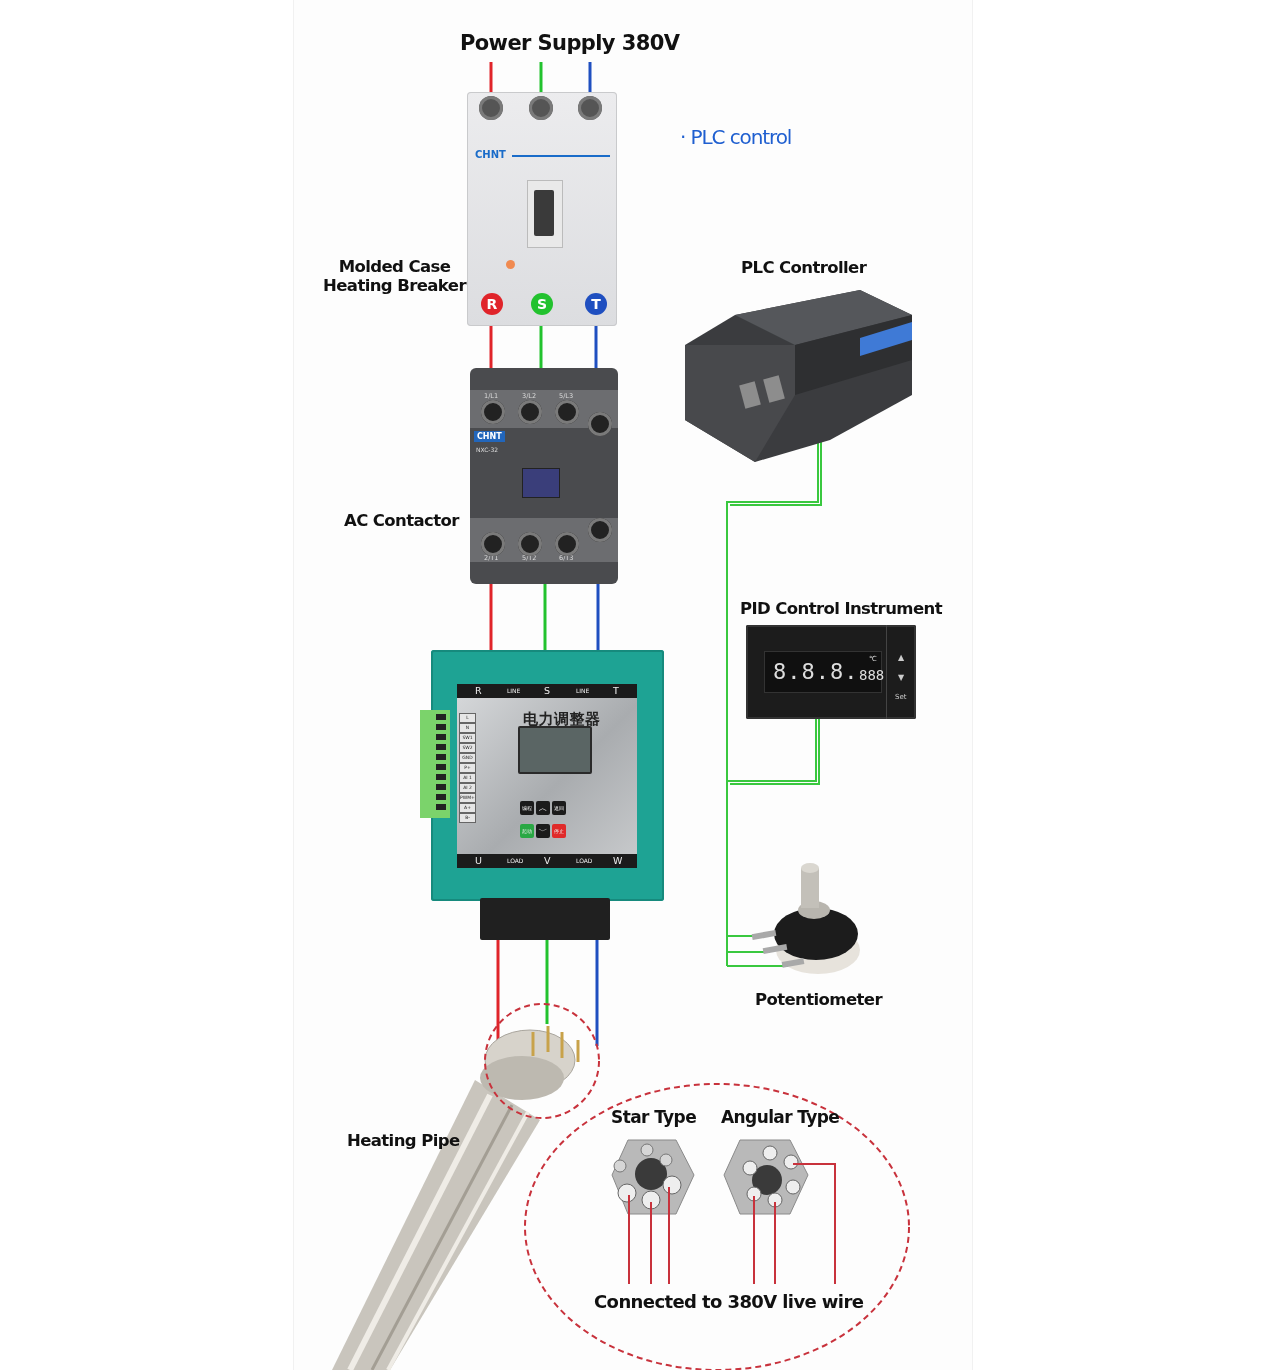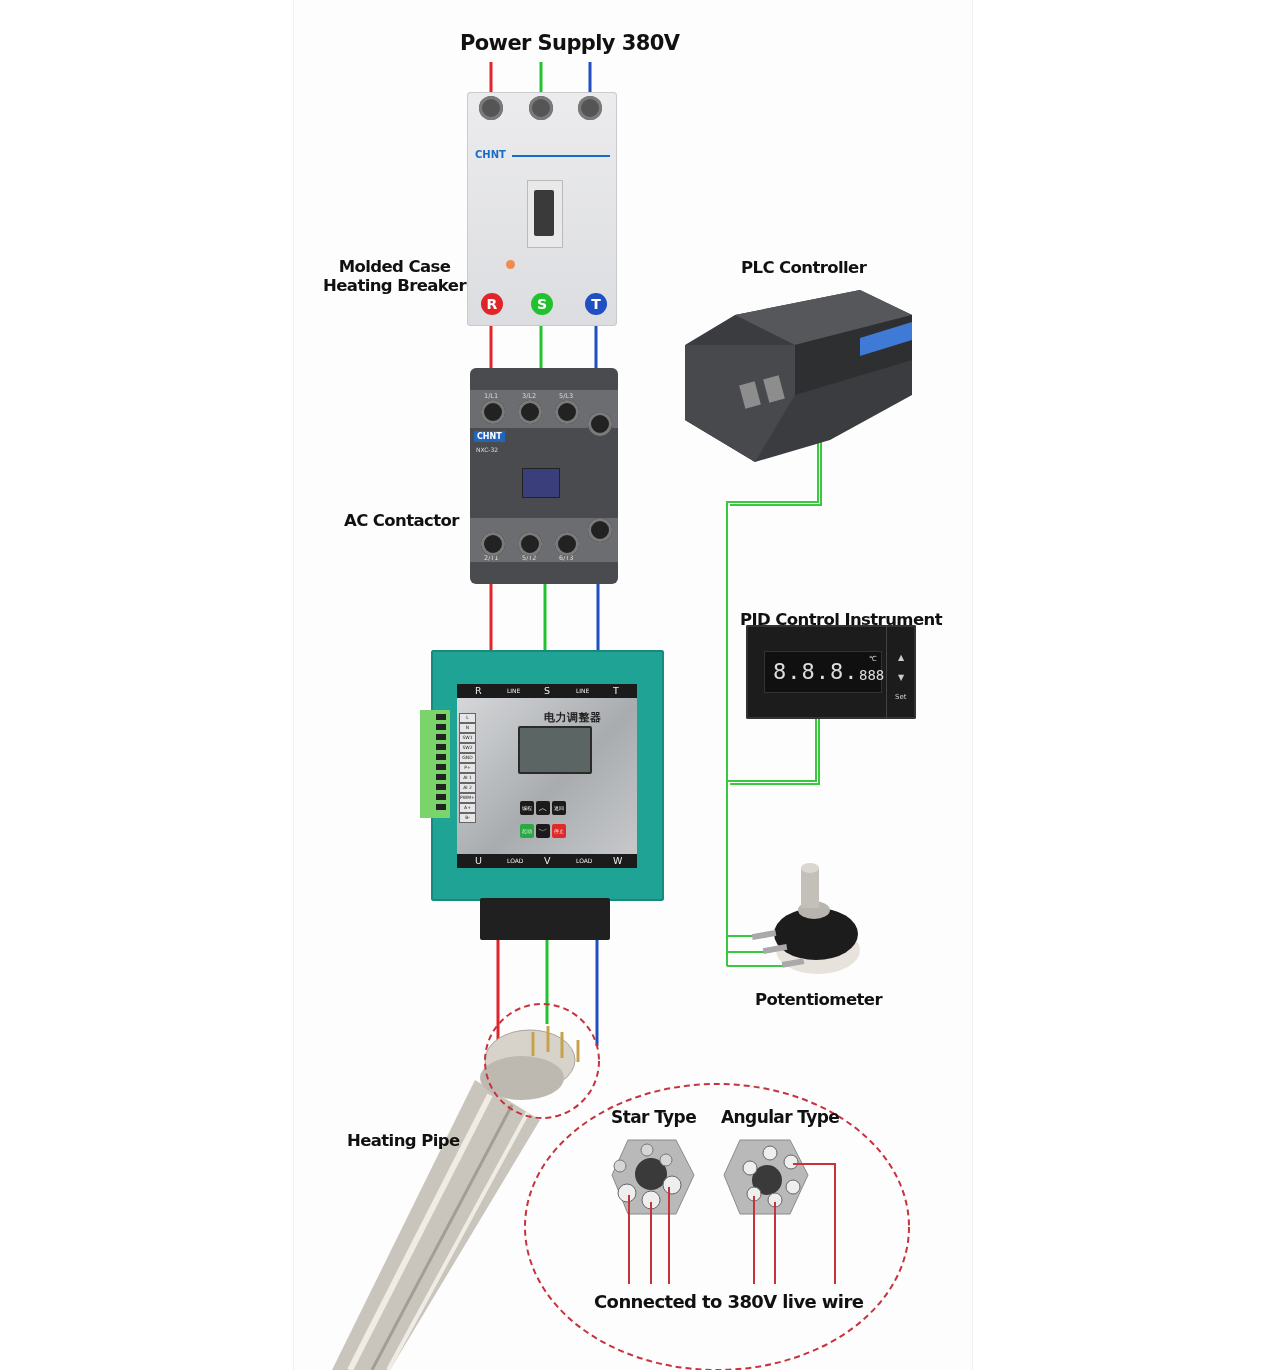--- a/index.html
+++ b/index.html
@@ -4,21 +4,21 @@
 <style>
   html, body { margin:0; padding:0; background:#ffffff; }
   body { width:1271px; height:1370px; position:relative; overflow:hidden; font-family:"DejaVu Sans", sans-serif; }
   .canvas { position:absolute; left:0; top:0; width:1271px; height:1370px; }
   .panel-bg { position:absolute; left:293px; top:0; width:678px; height:1370px; background:#fdfdfd; border-left:1px solid #f1f1f1; border-right:1px solid #f1f1f1; }
   .lbl { position:absolute; font-family:"DejaVu Sans", sans-serif; font-weight:bold; color:#111; letter-spacing:-0.6px; white-space:nowrap; }
   .title { left:460px; top:31px; font-size:21px; }
   .mccb-lbl { left:322px; top:257px; font-size:16.5px; text-align:center; line-height:19px; width:145px; }
   .ac-lbl { left:344px; top:511px; font-size:16.5px; }
   .plc-lbl { left:741px; top:258px; font-size:16.5px; }
-  .pid-lbl { left:740px; top:599px; font-size:16.5px;margin-top:11px; }
+  .pid-lbl { left:740px; top:599px; font-size:16.5px; }
   .pot-lbl { left:755px; top:990px; font-size:16.5px; }
   .heat-lbl { left:347px; top:1131px; font-size:16.5px; }
   .star-lbl { left:611px; top:1107px; font-size:17px; }
   .ang-lbl { left:721px; top:1107px; font-size:17px; }
   .conn-lbl { left:594px; top:1291px; font-size:18px; }
   .signals { position:absolute; left:680px; top:122px; color:#1f5fd0; font-family:"DejaVu Sans", sans-serif; font-size:20px; line-height:30.5px; letter-spacing:-1.1px; font-weight:normal; }
   .signals div { white-space:nowrap; }
   
   .dev { position:absolute; }
   .mccb { left:467px; top:92px; width:150px; height:234px; background:linear-gradient(#ececee,#dcdde0); border-radius:4px; box-shadow:inset 0 0 0 1px #c9cacc; }
@@ -34,21 +34,21 @@
   .contactor .bot { position:absolute; left:0; top:150px; width:148px; height:44px; background:#6c6d70; }
   .contactor .brand { position:absolute; left:4px; top:63px; background:#2266bb; color:#fff; font-size:8px; font-weight:bold; padding:1px 3px; }
   .contactor .model { position:absolute; left:6px; top:78px; color:#ddd; font-size:6px; }
   .contactor .window { position:absolute; left:52px; top:100px; width:36px; height:28px; background:#3a3e7a; border:1px solid #222; }
   .contactor .tlabel { position:absolute; color:#ddd; font-size:6.5px; }
   .regulator { left:431px; top:650px; width:233px; height:251px; background:#1ea394; border-radius:3px; box-shadow:inset 0 0 0 2px #168a7d; }
   .reg-face { position:absolute; left:457px; top:684px; width:180px; height:184px; background:linear-gradient(135deg,#d8dadc,#a9acaf 55%,#c9cbcd); }
   .reg-strip { position:absolute; left:457px; width:180px; height:14px; background:#1b1b1b; color:#eee; font-size:9.5px; }
   .reg-strip span { position:absolute; top:1px; }
   .reg-strip .small { font-size:6px; top:3px; }
-  .reg-title { position:absolute; left:523px; top:710px; font-size:11px; font-weight:bold; color:#222; letter-spacing:0.5px;margin-left:21px; }
+  .reg-title { position:absolute; left:523px; top:710px; font-size:15px; font-weight:bold; color:#222; letter-spacing:0.5px; }
   .reg-lcd { position:absolute; left:518px; top:726px; width:70px; height:44px; background:#5a6564; border:2px solid #2a2a2a; border-radius:2px; }
   .kbtn { position:absolute; width:14px; height:14px; border-radius:2px; font-size:5px; color:#eee; text-align:center; line-height:14px; }
   .terminal-block { position:absolute; left:420px; top:710px; width:30px; height:108px; background:#7bd36b; }
   .tb-slot { position:absolute; left:16px; width:10px; height:6px; background:#222; }
   .tl-cell { position:absolute; left:459px; width:15px; height:7.5px; border:1px solid #666; font-size:4.5px; color:#222; line-height:7px; text-align:center; background:#e6e6e6; }
   .fan { left:480px; top:898px; width:130px; height:42px; background:#202020; border-radius:2px; }
   .pid { left:746px; top:625px; width:170px; height:94px; background:#1c1c1c; border-radius:2px; box-shadow:inset 0 0 0 2px #333; }
   .pid .disp { position:absolute; left:18px; top:26px; width:116px; height:40px; background:#101010; border:1px solid #333; }
   .pid .big { position:absolute; left:8px; top:7px; color:#ddd; font-size:22px; font-family:"DejaVu Sans Mono", monospace; letter-spacing:1px; }
   .pid .sm { position:absolute; left:94px; top:15px; color:#ddd; font-size:14px; font-family:"DejaVu Sans Mono", monospace; }
@@ -59,20 +59,21 @@
 </style>
 </head>
 <body>
 
 <div class="canvas">
   <div class="panel-bg"></div>
 
   <div class="lbl title">Power Supply 380V</div>
 
   <div class="signals">
+    <div>· PLC control</div>
   </div>
 
   <svg class="wires" width="1271" height="1370">
 
     <line x1="491" y1="62" x2="491" y2="102" stroke="#e0242a" stroke-width="3"></line>
     <line x1="541" y1="62" x2="541" y2="102" stroke="#22c22e" stroke-width="3"></line>
     <line x1="590" y1="62" x2="590" y2="102" stroke="#1f4fc0" stroke-width="3"></line>
 
     <line x1="491" y1="312" x2="491" y2="412" stroke="#e0242a" stroke-width="3"></line>
     <line x1="541" y1="312" x2="541" y2="378" stroke="#22c22e" stroke-width="3"></line>

